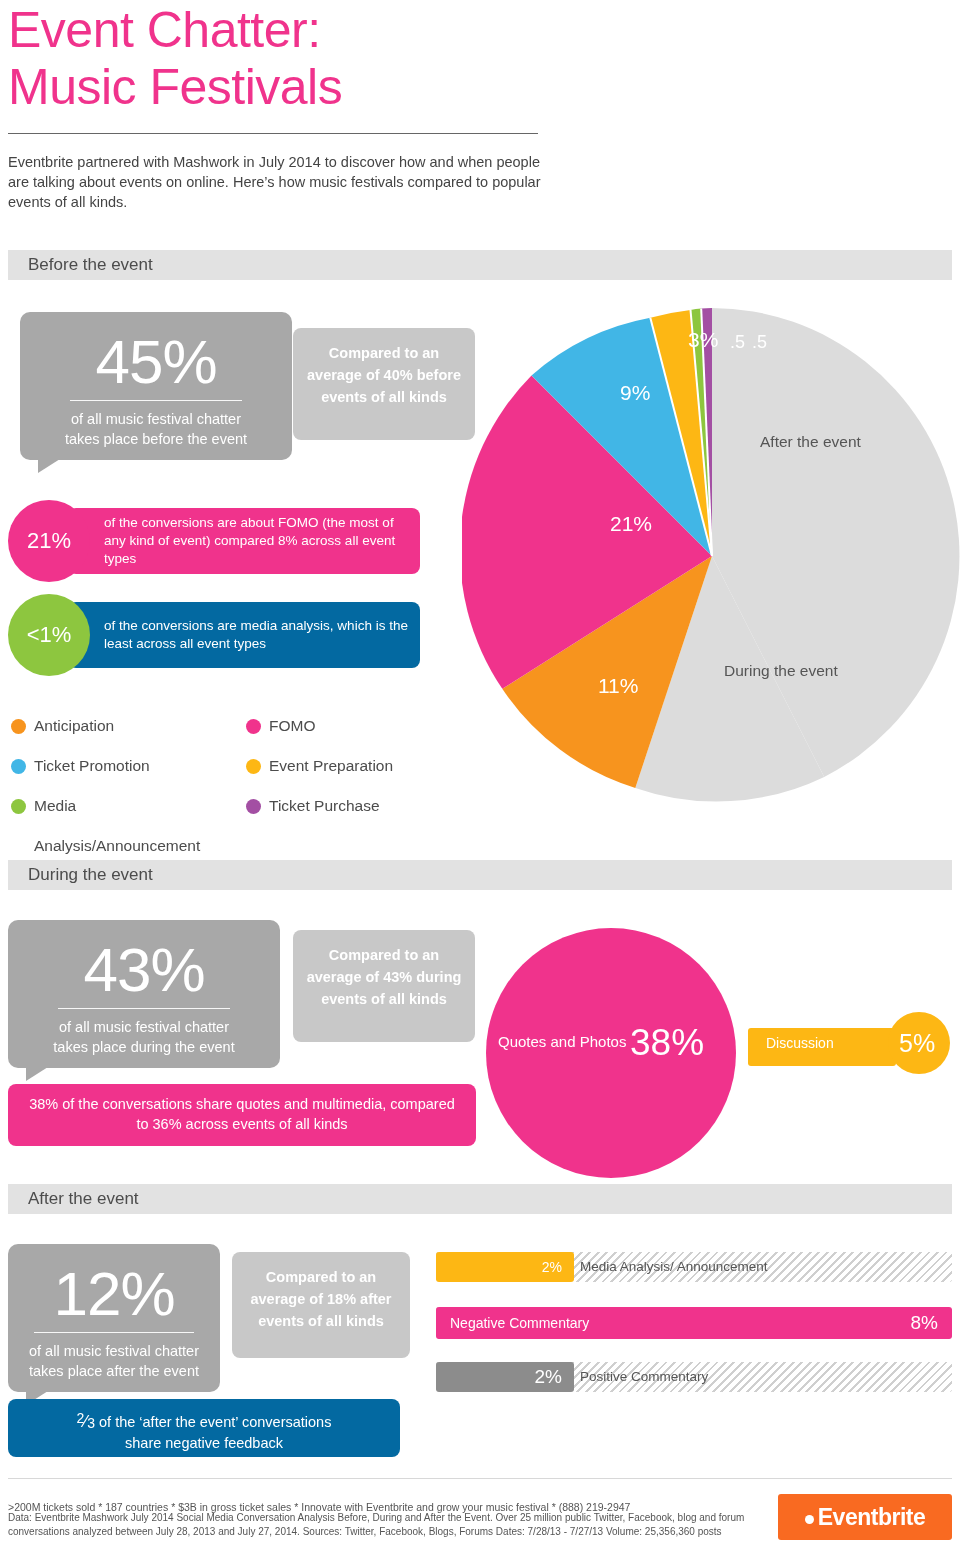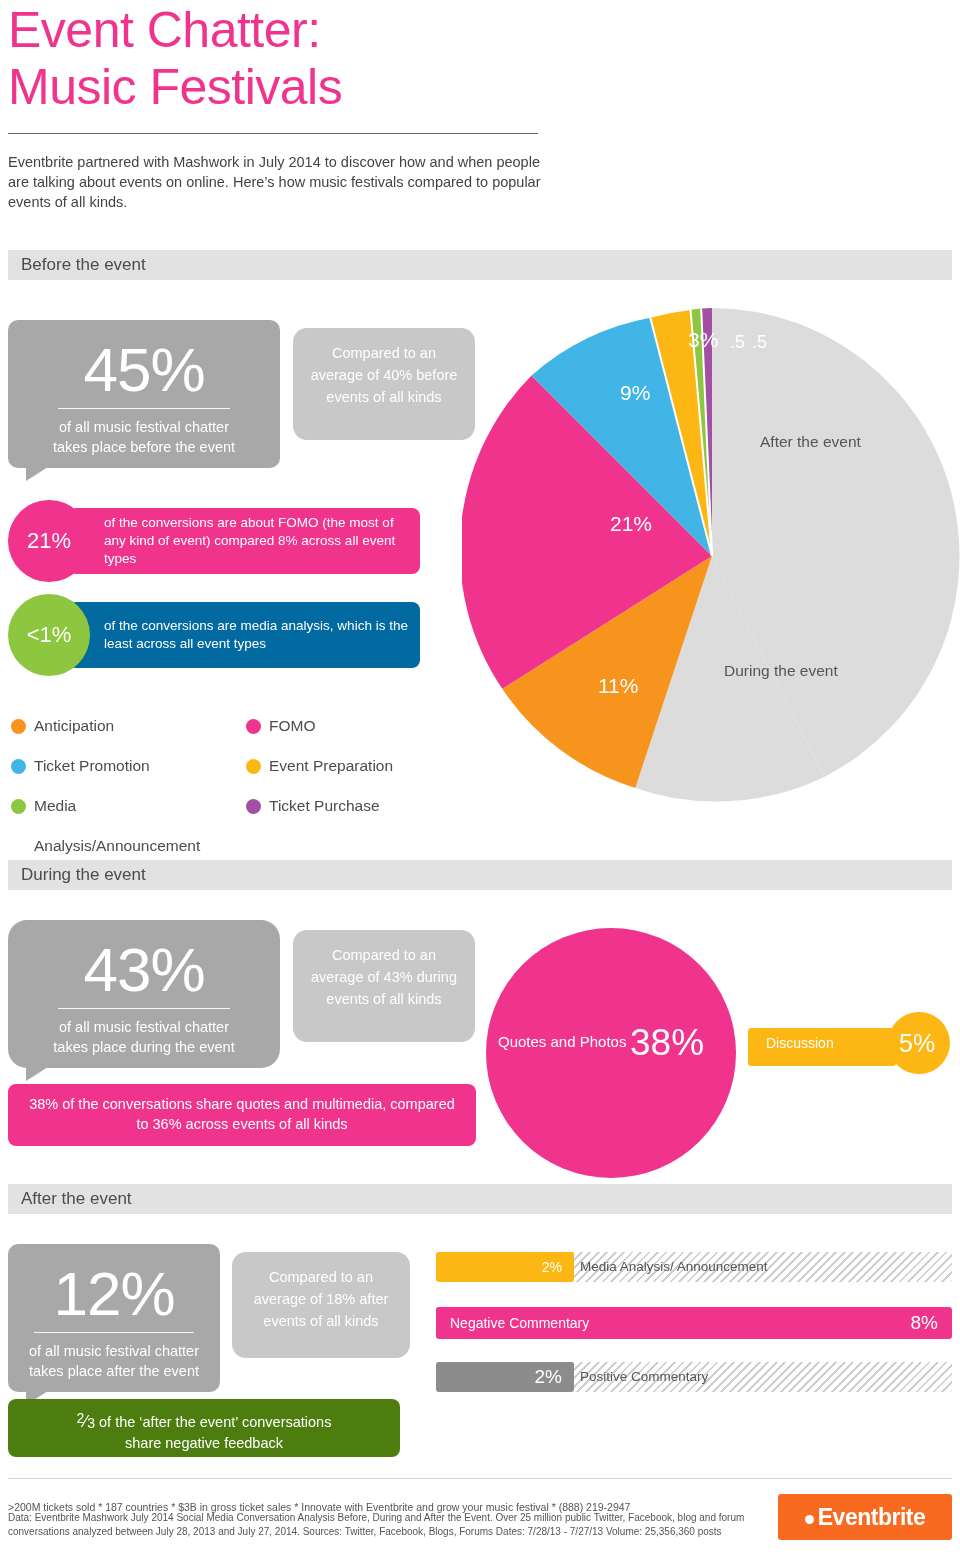--- a/index.html
+++ b/index.html
@@ -50,21 +50,21 @@
   
   .banner {
     position: absolute;
     left: 8px;
     width: 944px;
     height: 30px;
     background: #e2e2e2;
     color: #4c4c4c;
     font-size: 17px;
     line-height: 30px;
-    padding-left: 13px;
+    padding-left: 20px;
   }
   #banner-before { top: 250px; }
   #banner-during { top: 860px; }
   #banner-after  { top: 1184px; }
 
   
   .bigstat {
     position: absolute;
     background: #a8a8a8;
     border-radius: 10px;
@@ -95,26 +95,27 @@
     left: 18px;
     bottom: -13px;
     width: 0; height: 0;
     border-left: 0 solid transparent;
     border-right: 22px solid transparent;
     border-top: 14px solid #a8a8a8;
   }
   .cmpbox {
     position: absolute;
     background: #c8c8c8;
-    border-radius: 14px;
+    border-radius: 8px;
     color: #ffffff;
     font-size: 14.5px;
     line-height: 22px;
     text-align: center;
     padding: 14px 12px;
+    font-weight: bold;
   }
 
   
   .pillrow { position: absolute; }
   .pill-circle {
     position: absolute;
     left: 0; top: 0;
     width: 82px; height: 82px;
     border-radius: 50%;
     color: #ffffff;
@@ -255,21 +256,21 @@
     font-size: 13.5px;
     line-height: 30px;
     color: #555;
   }
   .two-thirds {
     position: absolute;
     left: 8px;
     top: 1399px;
     width: 392px;
     height: 58px;
-    background: #4d7c0f;
+    background: #0369a1;
     border-radius: 8px;
     color: #ffffff;
     font-size: 14.5px;
     line-height: 20px;
     text-align: center;
     padding-top: 9px;
   }
   .frac { font-size: 17px; }
   .frac sup { font-size: 14px; vertical-align: 4px; }
   .frac sub { font-size: 14px; vertical-align: -1px; }
@@ -325,21 +326,21 @@
 
   <div class="title">
     <span>Event Chatter:</span><br>
     <span>Music Festivals</span>
   </div>
   <div class="title-rule"></div>
   <div class="intro">Eventbrite partnered with Mashwork in July 2014 to discover how and when people are talking about events on online. Here’s how music festivals compared to popular events of all kinds.</div>
 
   <div class="banner" id="banner-before">Before the event</div>
 
-  <div class="bigstat" style="left:8px; top:312px; width:272px; height:148px;margin-top:8px;">
+  <div class="bigstat" style="left:20px; top:312px; width:272px; height:148px;">
     <div class="num">45%</div>
     <div class="rule"></div>
     <div class="sub">
       <span>of all music festival chatter</span><br>
       <span>takes place before the event</span>
     </div>
     <div class="tail"></div>
   </div>
 
   <div class="cmpbox" style="left:293px; top:328px; width:182px; height:112px;">
@@ -409,21 +410,21 @@
     <div class="pie-label" style="left:158px; top:75px;">9%</div>
     <div class="pie-label" style="left:226px; top:22px;">3%</div>
     <div class="pie-label" style="left:268px; top:26px; font-size:18px;">.5</div>
     <div class="pie-label" style="left:290px; top:26px; font-size:18px;">.5</div>
     <div class="pie-label dark" style="left:298px; top:127px;">After the event</div>
     <div class="pie-label dark" style="left:262px; top:356px;">During the event</div>
   </div>
 
   <div class="banner" id="banner-during">During the event</div>
 
-  <div class="bigstat" style="left:8px; top:920px; width:272px; height:148px;border-radius:19px;">
+  <div class="bigstat" style="left:8px; top:920px; width:272px; height:148px;">
     <div class="num">43%</div>
     <div class="rule"></div>
     <div class="sub">
       <span>of all music festival chatter</span><br>
       <span>takes place during the event</span>
     </div>
     <div class="tail"></div>
   </div>
 
   <div class="cmpbox" style="left:293px; top:930px; width:182px; height:112px;">

